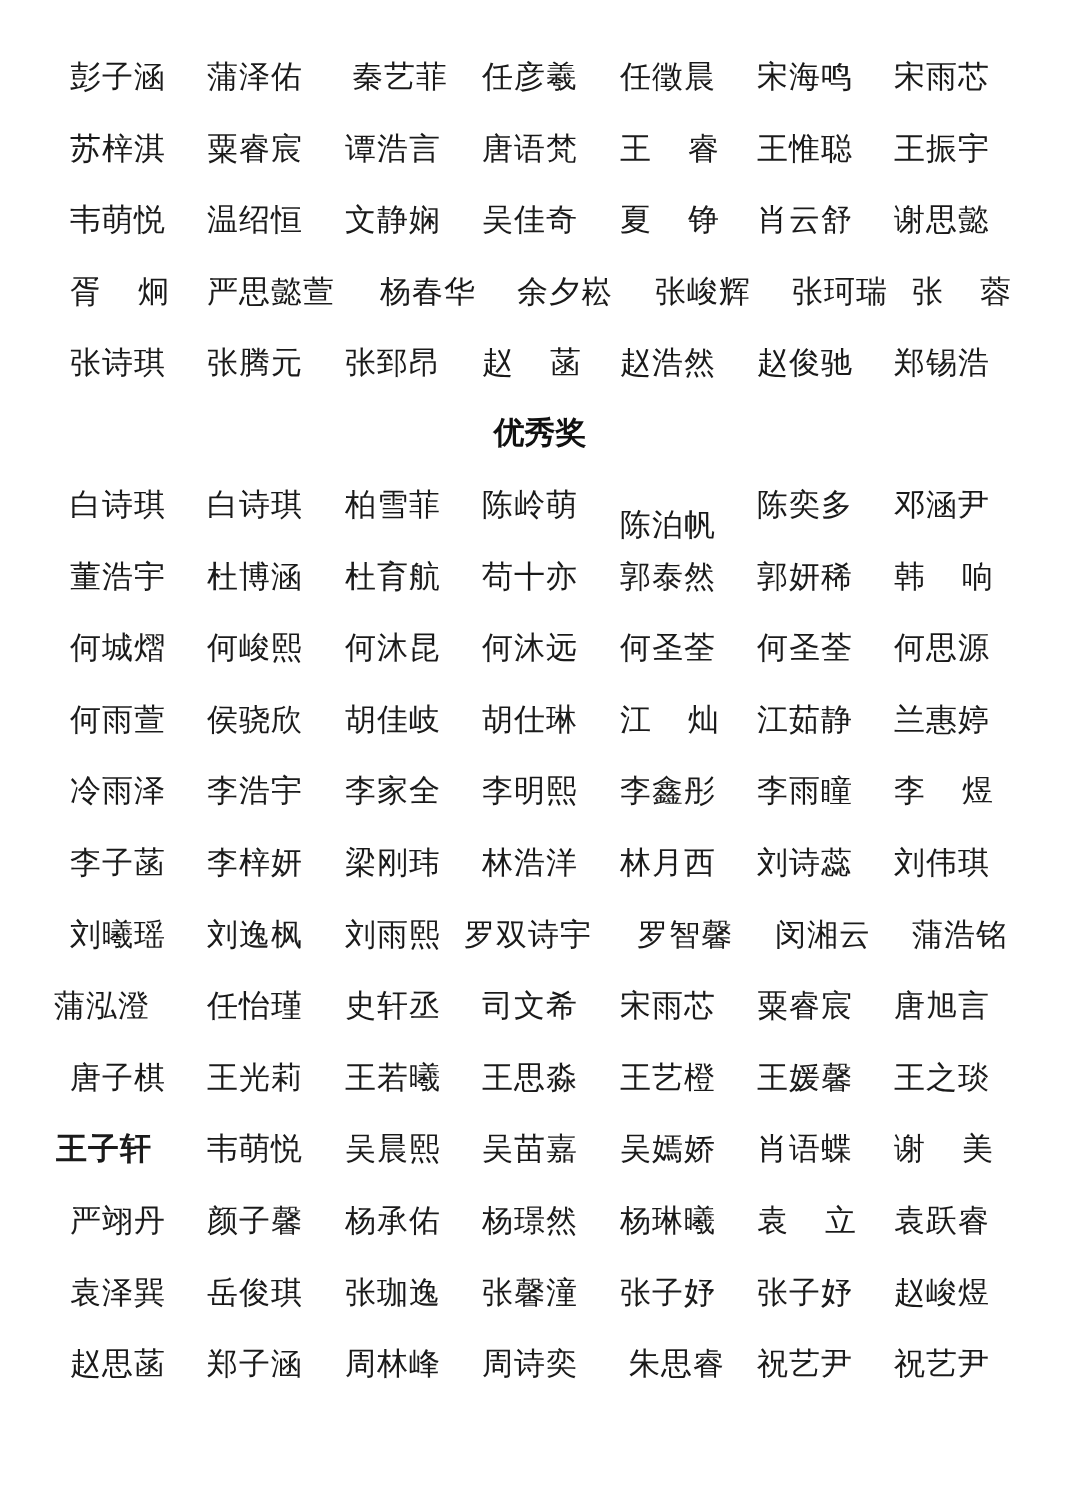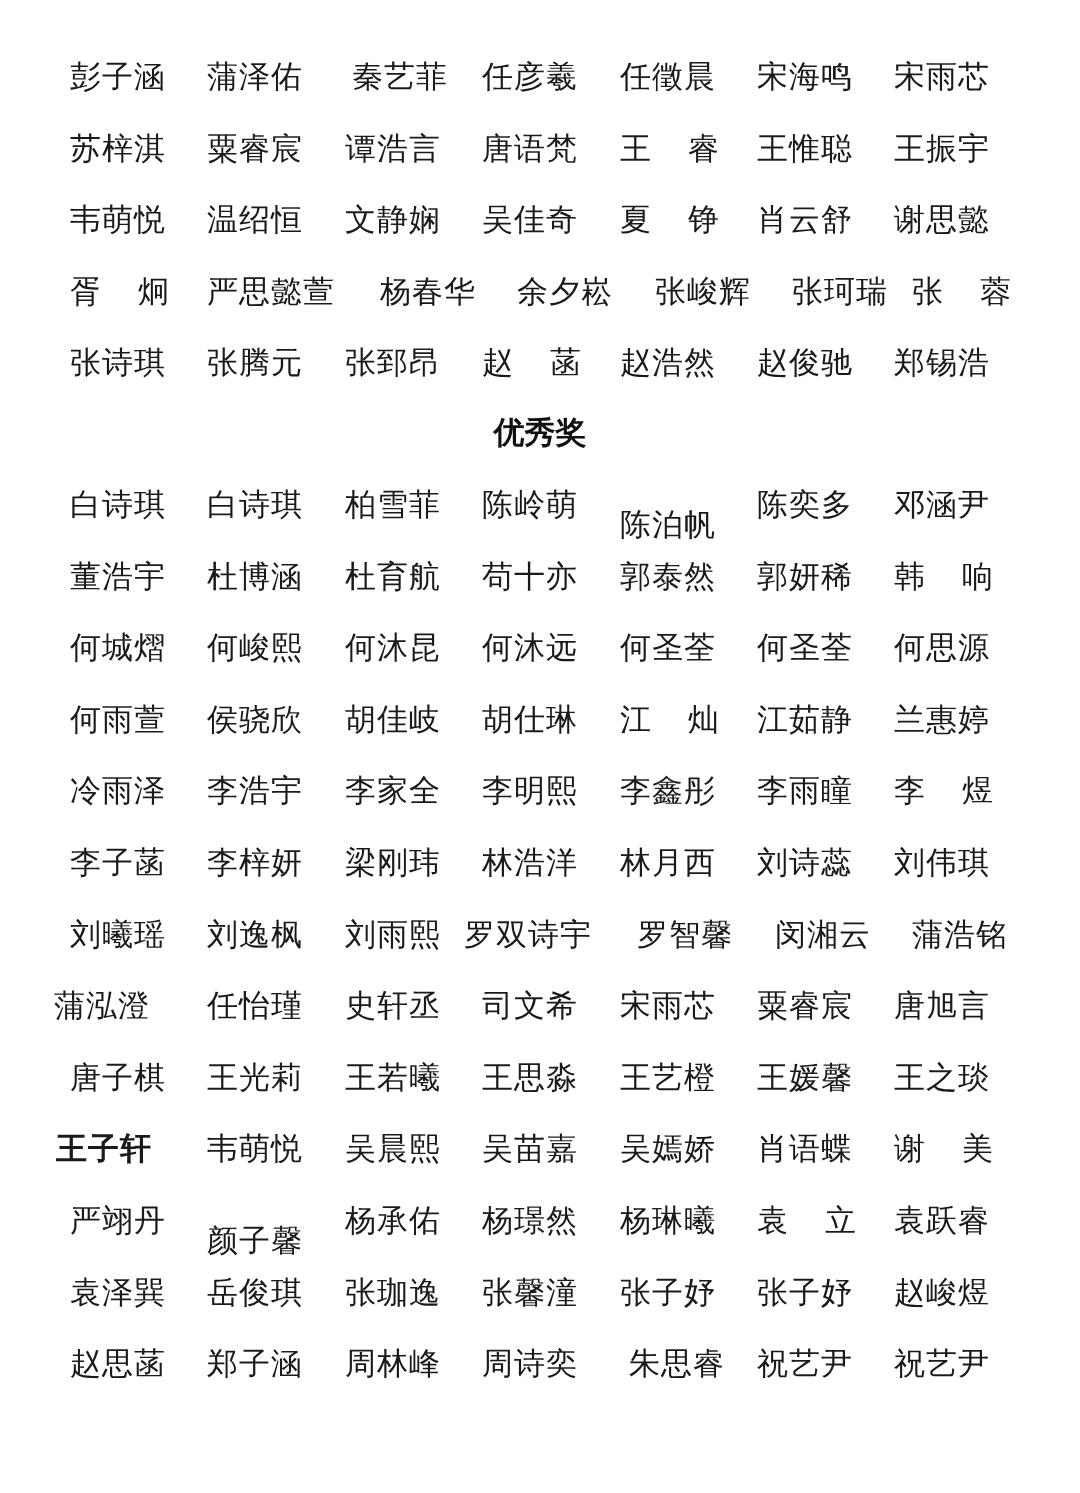--- a/index.html
+++ b/index.html
@@ -176,21 +176,21 @@
         <span class="name" style="left: 482px;">吴苗嘉</span>
         <span class="name" style="left: 620px;">吴嫣娇</span>
         <span class="name" style="left: 757px;">肖语蝶</span>
         <span class="name two" style="left: 894px;">
           <span>谢</span>
           <span>美</span>
         </span>
       </div>
       <div class="row" style="top: 1200px;">
         <span class="name" style="left: 70px;">严翊丹</span>
-        <span class="name" style="left: 207px; margin-top: 20px;">颜子馨</span>
+        <span class="name" style="left: 207px;">颜子馨</span>
         <span class="name" style="left: 345px;">杨承佑</span>
         <span class="name" style="left: 482px;">杨璟然</span>
         <span class="name" style="left: 620px;">杨琳曦</span>
         <span class="name two" style="left: 757px;">
           <span>袁</span>
           <span>立</span>
         </span>
         <span class="name" style="left: 894px;">袁跃睿</span>
       </div>
       <div class="row" style="top: 1271.6px;">

